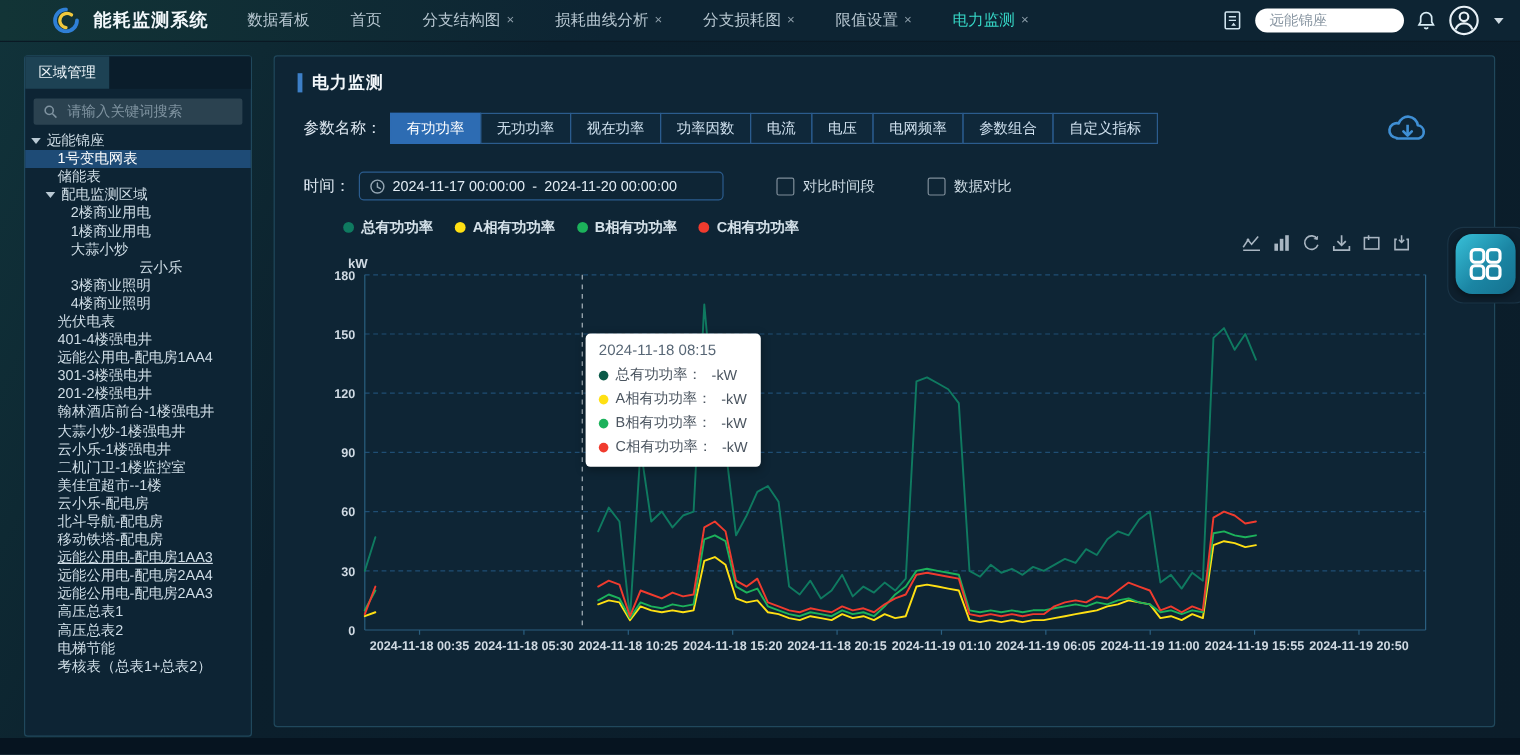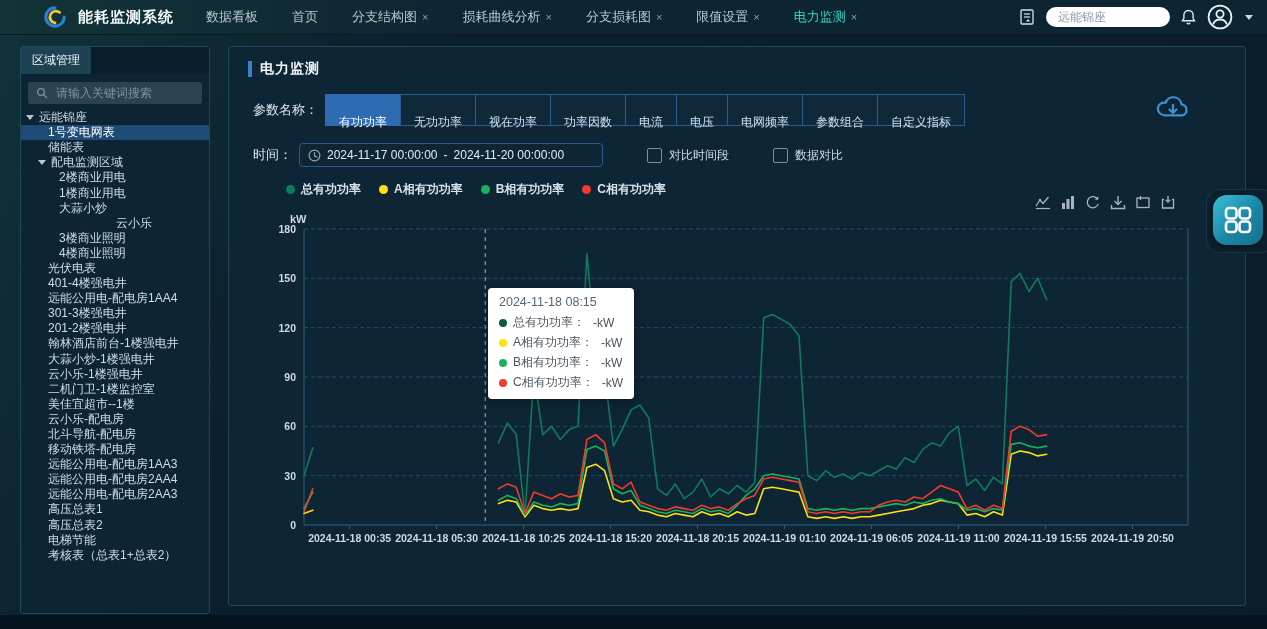--- a/index.html
+++ b/index.html
@@ -42,21 +42,21 @@
   .tri{width:0;height:0;border-left:4px solid transparent;border-right:4px solid transparent;
     border-top:5px solid #b9c9d4;margin-right:5px;flex:0 0 auto;}
   
   .main{position:absolute;left:228px;top:46px;width:1018px;height:560px;
     background:#0e2535;border:1px solid #20485c;border-radius:3px;box-sizing:border-box;}
   .panel-title{position:absolute;left:19px;top:13px;display:flex;align-items:center;}
   .accent{width:4px;height:16px;background:#3d7fc7;margin-right:8px;}
   .panel-title span{color:#f2f7fa;font-size:14px;font-weight:bold;letter-spacing:1px;}
   .param-row{position:absolute;left:24px;top:47px;display:flex;align-items:center;}
   .param-label{color:#dfe9f2;font-size:13px;margin-right:7px;}
-  .pbtn{height:26px;line-height:24px;padding:15px 13px;font-size:12px;color:#cfe0ee;
+  .pbtn{height:26px;line-height:24px;padding:0 13px;font-size:12px;color:#cfe0ee;
     border:1px solid #2b5c8e;background:rgba(18,46,70,.35);box-sizing:border-box;margin-left:-1px;cursor:pointer;white-space:nowrap;font-family:Liberation Serif, serif;}
   .pbtn:first-child{margin-left:0;}
   .pbtn.active{background:#2d6cb3;border-color:#2d6cb3;color:#ffffff;}
   .cloud-btn{position:absolute;left:925px;top:44px;cursor:pointer;}
   .time-row{position:absolute;left:24px;top:96px;display:flex;align-items:center;}
   .time-label{color:#dfe9f2;font-size:13px;margin-right:7px;}
   .time-box{width:304px;height:24px;border:1px solid #2b5c8e;border-radius:4px;
     display:flex;align-items:center;box-sizing:border-box;padding:0 8px;gap:6px;}
   .time-box span{font-size:12px;color:#e2ecf4;white-space:nowrap;}
   .time-sep{color:#9fb2c0;}
@@ -66,21 +66,21 @@
   .legend{position:absolute;left:57px;top:134px;display:flex;align-items:center;gap:18px;}
   .leg-item{display:flex;align-items:center;gap:6px;cursor:pointer;}
   .leg-dot{width:9px;height:9px;border-radius:50%;}
   .leg-item span{font-size:12px;font-weight:bold;color:#d5e2ea;}
   .toolbox{position:absolute;left:806px;top:148px;display:flex;align-items:center;gap:9px;}
   .toolbox svg{cursor:pointer;}
   .chart-wrap{position:absolute;left:40px;top:166px;width:930px;height:336px;}
   .ytick,.xtick{fill:#cfd9e2;font-size:10.5px;font-weight:bold;font-family:"Liberation Sans","DejaVu Sans",sans-serif;}
   .yunit{fill:#cfd9e2;font-size:11px;font-weight:bold;font-family:"Liberation Sans","DejaVu Sans",sans-serif;}
   
-  .tooltip{position:absolute;left:219px;top:75px;background:#ffffff;border-radius:4px;
+  .tooltip{position:absolute;left:219px;top:65px;background:#ffffff;border-radius:4px;
     box-shadow:0 2px 8px rgba(0,0,0,.35);padding:7px 11px 8px 11px;white-space:nowrap;z-index:5;}
   .tt-title{font-size:12.5px;color:#576675;margin-bottom:5px;}
   .tt-row{display:flex;align-items:center;font-size:12px;color:#4b5560;margin-top:3px;}
   .tt-dot{width:8px;height:8px;border-radius:50%;margin-right:6px;flex:0 0 auto;}
   .tt-val{margin-left:8px;}
   
   .float-dock{position:absolute;left:1206px;top:189px;width:70px;height:64px;
     background:#0e202e;border:1px solid #1a3446;border-radius:14px;box-sizing:border-box;}
   .apps-btn{position:absolute;left:6px;top:5px;width:50px;height:50px;border-radius:14px;
     background:linear-gradient(135deg,#38c0d8 0%,#1b86a4 55%,#15718f 100%);
@@ -224,21 +224,21 @@
       </div>
       <div class="tree-item" style="padding-left: 27px;">
         <span>云小乐-配电房</span>
       </div>
       <div class="tree-item" style="padding-left: 27px;">
         <span>北斗导航-配电房</span>
       </div>
       <div class="tree-item" style="padding-left: 27px;">
         <span>移动铁塔-配电房</span>
       </div>
-      <div class="tree-item" style="padding-left: 27px;">
+      <div class="tree-item" style="padding-left: 27px; text-decoration: underline;">
         <span>远能公用电-配电房1AA3</span>
       </div>
       <div class="tree-item" style="padding-left: 27px;">
         <span>远能公用电-配电房2AA4</span>
       </div>
       <div class="tree-item" style="padding-left: 27px;">
         <span>远能公用电-配电房2AA3</span>
       </div>
       <div class="tree-item" style="padding-left: 27px;">
         <span>高压总表1</span>

